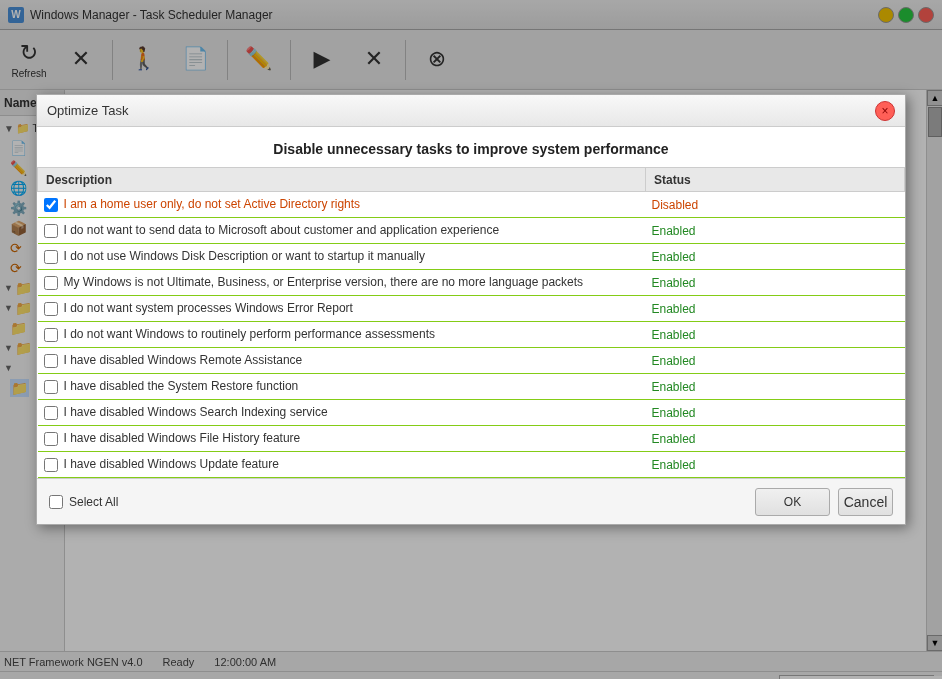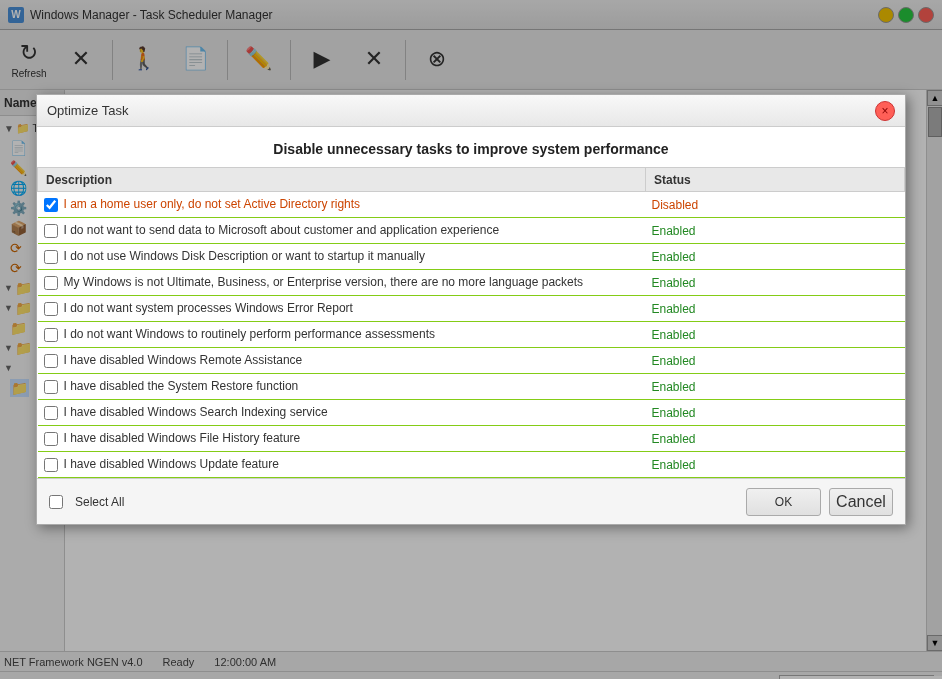--- a/index.html
+++ b/index.html
@@ -286,46 +286,45 @@
       background: #f5f5f5;
       border-top: 1px solid #ccc;
       display: flex;
       align-items: center;
       padding: 0 12px;
       justify-content: space-between;
     }
     .select-all-area {
       display: flex;
       align-items: center;
-      gap: 6px;
       font-size: 12px;
       color: #333;
     }
     .footer-buttons {
       display: flex;
       gap: 8px;
     }
     .btn-ok {
       width: 75px;
       height: 28px;
       background: linear-gradient(to bottom, #f0f0f0, #e0e0e0);
       border: 1px solid #aaa;
       border-radius: 3px;
       cursor: pointer;
       font-size: 12px;
       color: #333;
     }
     .btn-cancel {
-      width: 64px;
+      width: 55px;
       height: 28px;
       background: linear-gradient(to bottom, #f0f0f0, #e0e0e0);
       border: 1px solid #aaa;
       border-radius: 3px;
       cursor: pointer;
-      font-size: 16px;
+      font-size: 14px;
       color: #333;
     }
 
     
     .tree-items {
       padding: 2px 0;
     }
     .tree-item {
       display: flex;
       align-items: center;

